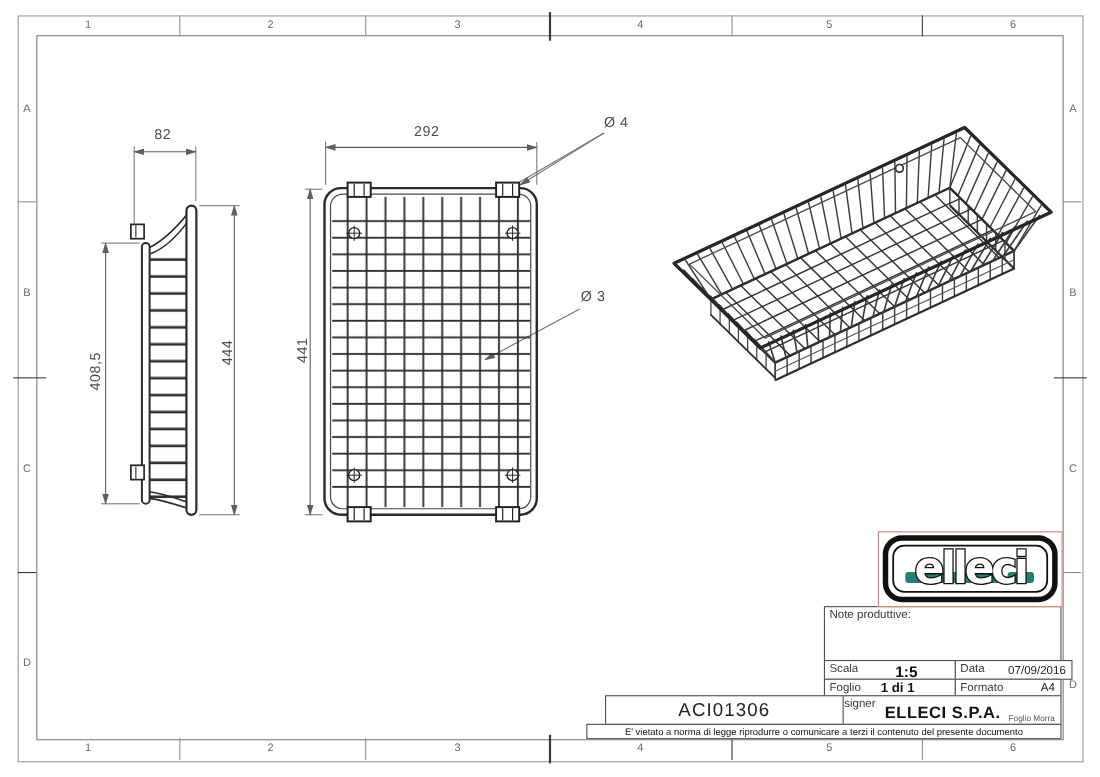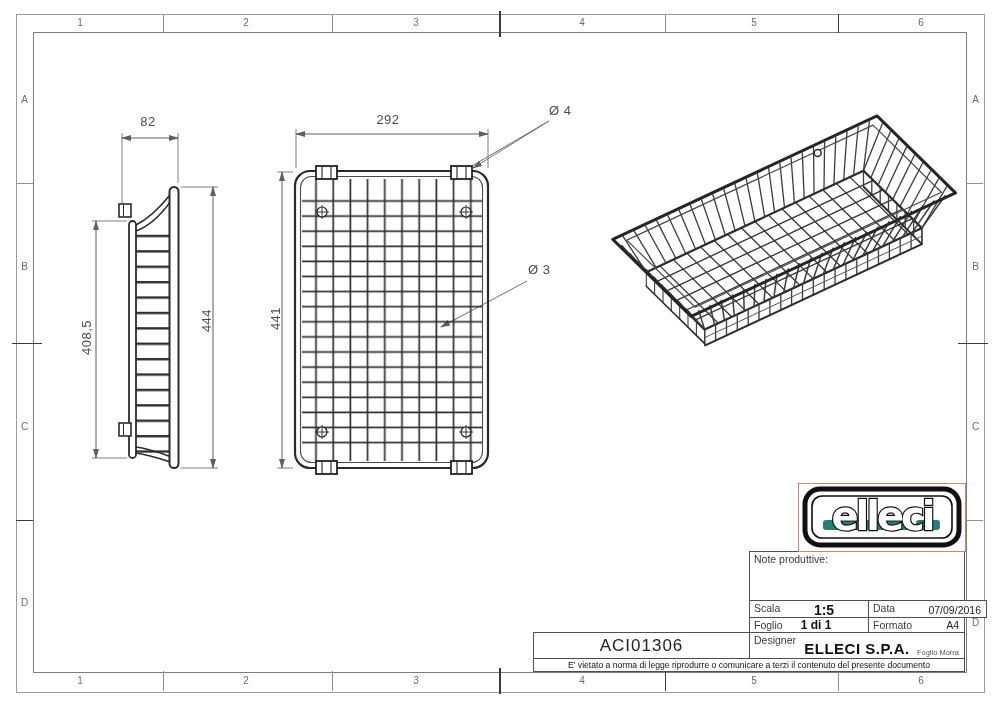--- a/index.html
+++ b/index.html
@@ -11,21 +11,21 @@
   .tickv{width:1px;background:#8f8f8f;}
   .tickh{height:1px;background:#8f8f8f;}
   .fold{background:#3a3a3a;}
   .glabel{font-size:10px;color:#6a6a6a;text-align:center;line-height:14px;}
   .dimtxt{font-size:13px;color:#4c4c4c;text-align:center;letter-spacing:.5px;white-space:nowrap;}
   .rot{transform:rotate(-90deg);transform-origin:center;}
   .tb{border:1px solid #4f4f4f;background:#fff;box-sizing:border-box;font-size:11px;color:#2e2e2e;}
   .tb .lab{position:absolute;left:4px;top:1px;font-size:10.5px;color:#3a3a3a;}
   .val-big{position:absolute;left:0;right:0;text-align:center;font-size:14px;color:#111;font-weight:bold;}
   .val-right{position:absolute;right:5px;bottom:1px;font-size:10.5px;color:#222;margin-top:32px;}
-  .partcode{display:flex;align-items:center;justify-content:center;font-size:17px;letter-spacing:1px;color:#222;}
+  .partcode{display:flex;align-items:center;justify-content:center;font-size:17px;letter-spacing:1px;color:#222;margin-left:17px;}
   .disclaimer{display:flex;align-items:center;justify-content:center;font-size:8.6px;font-weight:normal;color:#111;white-space:nowrap;}
   .logo-red{border:1px solid #d4826e;background:#fff;}
   svg{position:absolute;left:0;top:0;}
 </style>
 </head>
 <body>
 
 <div class="sheet">
 
   <div class="abs outer-border"></div>
@@ -318,21 +318,21 @@
       <rect x="24" y="36" width="88" height="10" rx="3" fill="#2a7d72"></rect>
       <rect x="117" y="36" width="24" height="10" rx="3" fill="#2a7d72"></rect>
       <text x="83" y="46" text-anchor="middle" font-family="DejaVu Sans, sans-serif" font-size="40" font-weight="bold" letter-spacing="-3" fill="#ffffff" stroke="#101010" stroke-width="2.4" style="paint-order:stroke">elleci</text>
     </svg>
   </div>
 
   <div class="abs tb" style="left:749px;top:600px;width:120px;height:18px">
     <span class="lab">Scala</span>
     <span class="val-big" style="top:1px;left:30px">1:5</span>
   </div>
-  <div class="abs tb" style="left:868px;top:600px;width:119px;height:18px">
+  <div class="abs tb" style="left:868px;top:600px;width:107px;height:18px">
     <span class="lab">Data</span>
     <span class="val-right">07/09/2016</span>
   </div>
 
   <div class="abs tb" style="left:749px;top:617px;width:120px;height:16px">
     <span class="lab">Foglio</span>
     <span class="val-big" style="top:0;left:14px;font-size:12px">1 di 1</span>
   </div>
   <div class="abs tb" style="left:868px;top:617px;width:97px;height:16px">
     <span class="lab">Formato</span>

